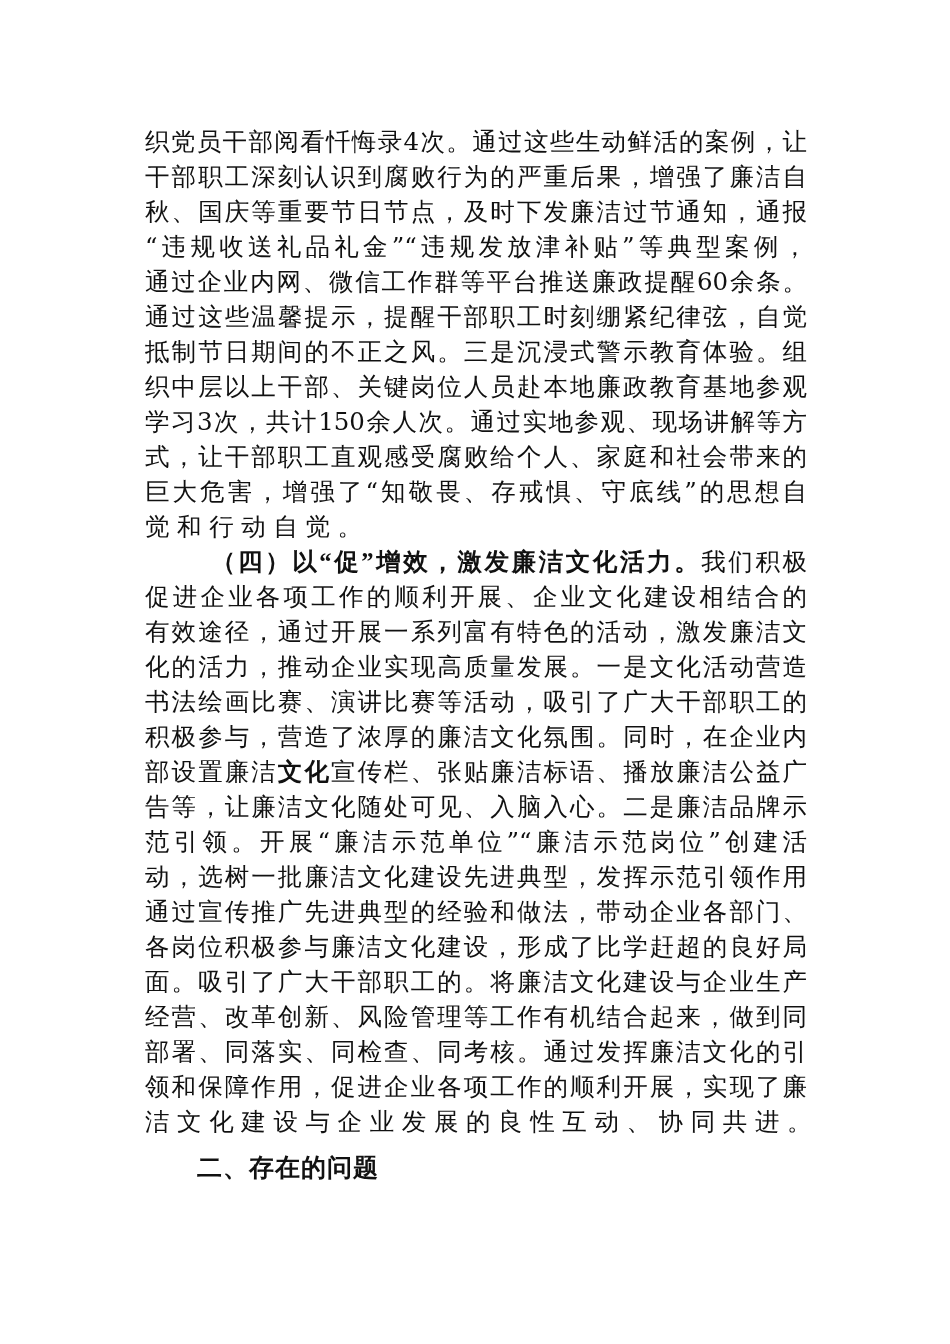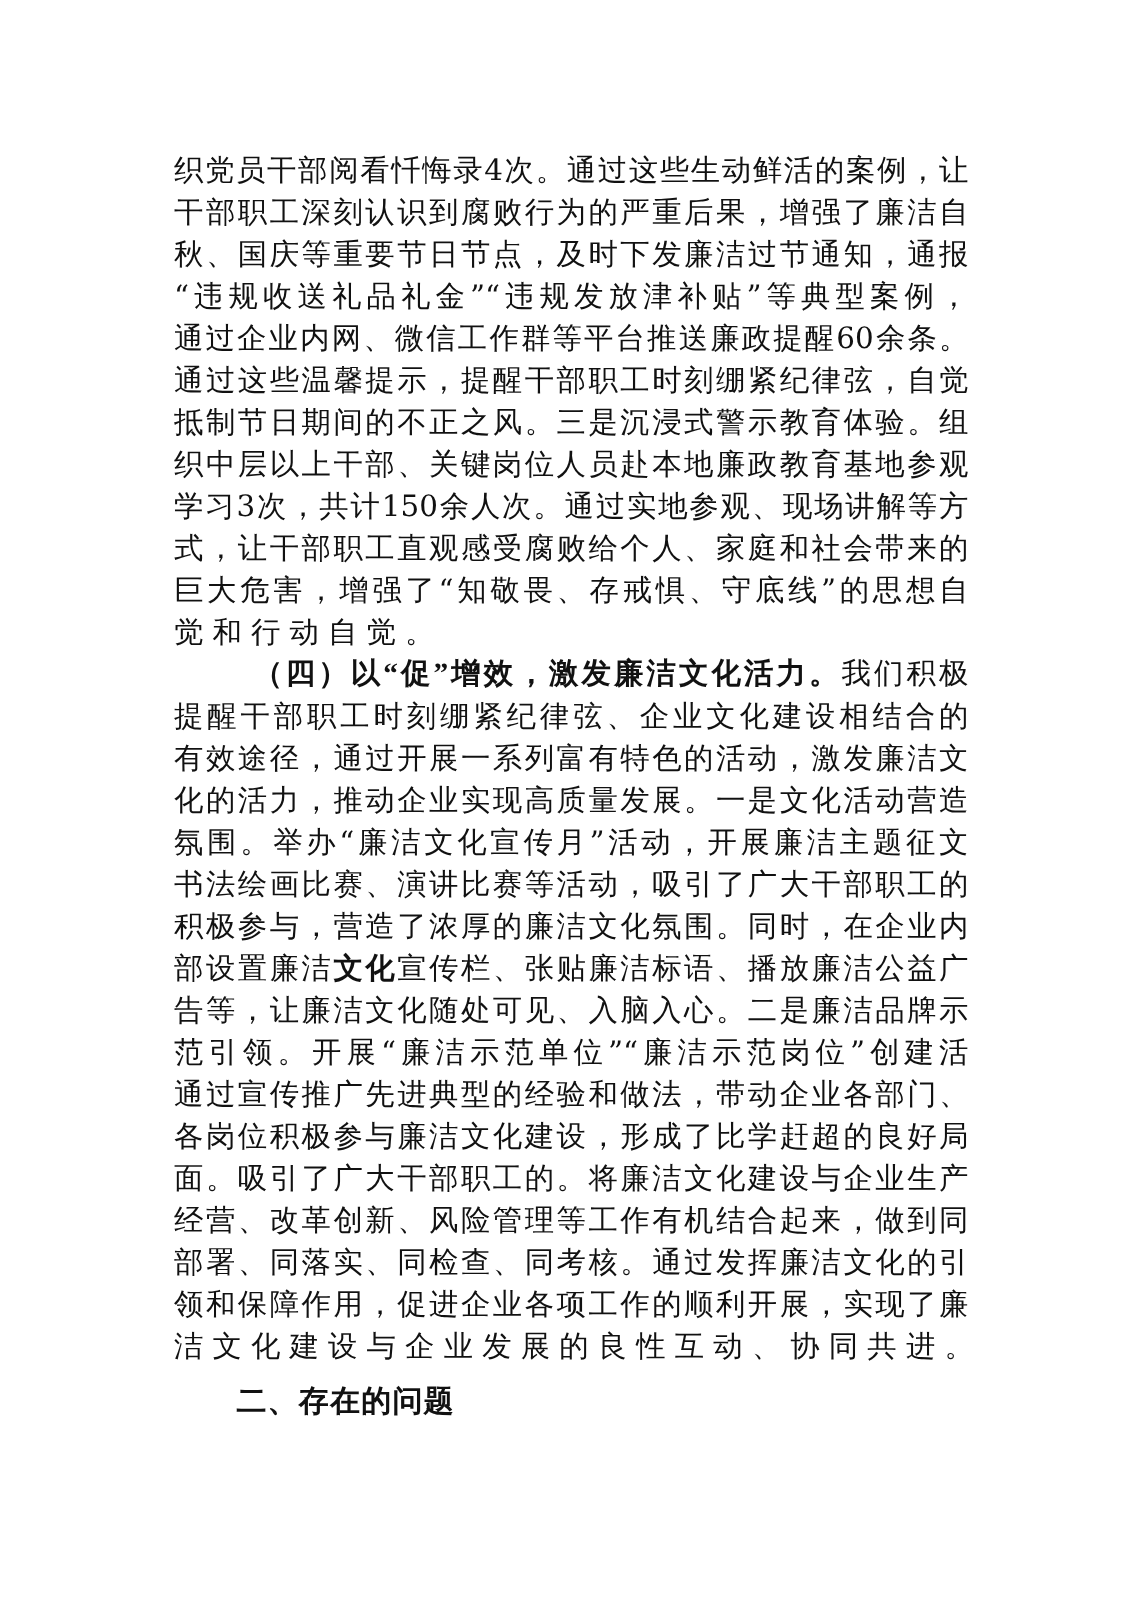--- a/index.html
+++ b/index.html
@@ -70,29 +70,29 @@
     <div class="line justify">抵制节日期间的不正之风。三是沉浸式警示教育体验。组</div>
     <div class="line justify">织中层以上干部、关键岗位人员赴本地廉政教育基地参观</div>
     <div class="line justify">学习3次，共计150余人次。通过实地参观、现场讲解等方</div>
     <div class="line justify">式，让干部职工直观感受腐败给个人、家庭和社会带来的</div>
     <div class="line justify">巨大危害，增强了“知敬畏、存戒惧、守底线”的思想自</div>
     <div class="line">觉和行动自觉。</div>
   </div>
 
   <div>
     <div class="line justify indent"><span class="kai-bold">（四）以“促”增效，激发廉洁文化活力。</span><span>我们积极</span></div>
-    <div class="line justify">提醒干部职工时刻绷紧纪律弦、企业文化建设相结合的</div>
+    <div class="line justify">促进企业各项工作的顺利开展、企业文化建设相结合的</div>
     <div class="line justify">有效途径，通过开展一系列富有特色的活动，激发廉洁文</div>
     <div class="line justify">化的活力，推动企业实现高质量发展。一是文化活动营造</div>
-    <div class="line justify">氛围。举办“廉洁文化宣传月”活动，开展廉洁主题征文</div>
     <div class="line justify">书法绘画比赛、演讲比赛等活动，吸引了广大干部职工的</div>
     <div class="line justify">积极参与，营造了浓厚的廉洁文化氛围。同时，在企业内</div>
     <div class="line justify"><span>部设置廉洁</span><span class="bold-inline">文化</span><span>宣传栏、张贴廉洁标语、播放廉洁公益广</span></div>
     <div class="line justify">告等，让廉洁文化随处可见、入脑入心。二是廉洁品牌示</div>
     <div class="line justify">范引领。开展“廉洁示范单位”“廉洁示范岗位”创建活</div>
+    <div class="line justify">动，选树一批廉洁文化建设先进典型，发挥示范引领作用</div>
     <div class="line justify">通过宣传推广先进典型的经验和做法，带动企业各部门、</div>
     <div class="line justify">各岗位积极参与廉洁文化建设，形成了比学赶超的良好局</div>
     <div class="line justify">面。吸引了广大干部职工的。将廉洁文化建设与企业生产</div>
     <div class="line justify">经营、改革创新、风险管理等工作有机结合起来，做到同</div>
     <div class="line justify">部署、同落实、同检查、同考核。通过发挥廉洁文化的引</div>
     <div class="line justify">领和保障作用，促进企业各项工作的顺利开展，实现了廉</div>
     <div class="line">洁文化建设与企业发展的良性互动、协同共进。</div>
   </div>
 
   <div class="heading">二、存在的问题</div>

